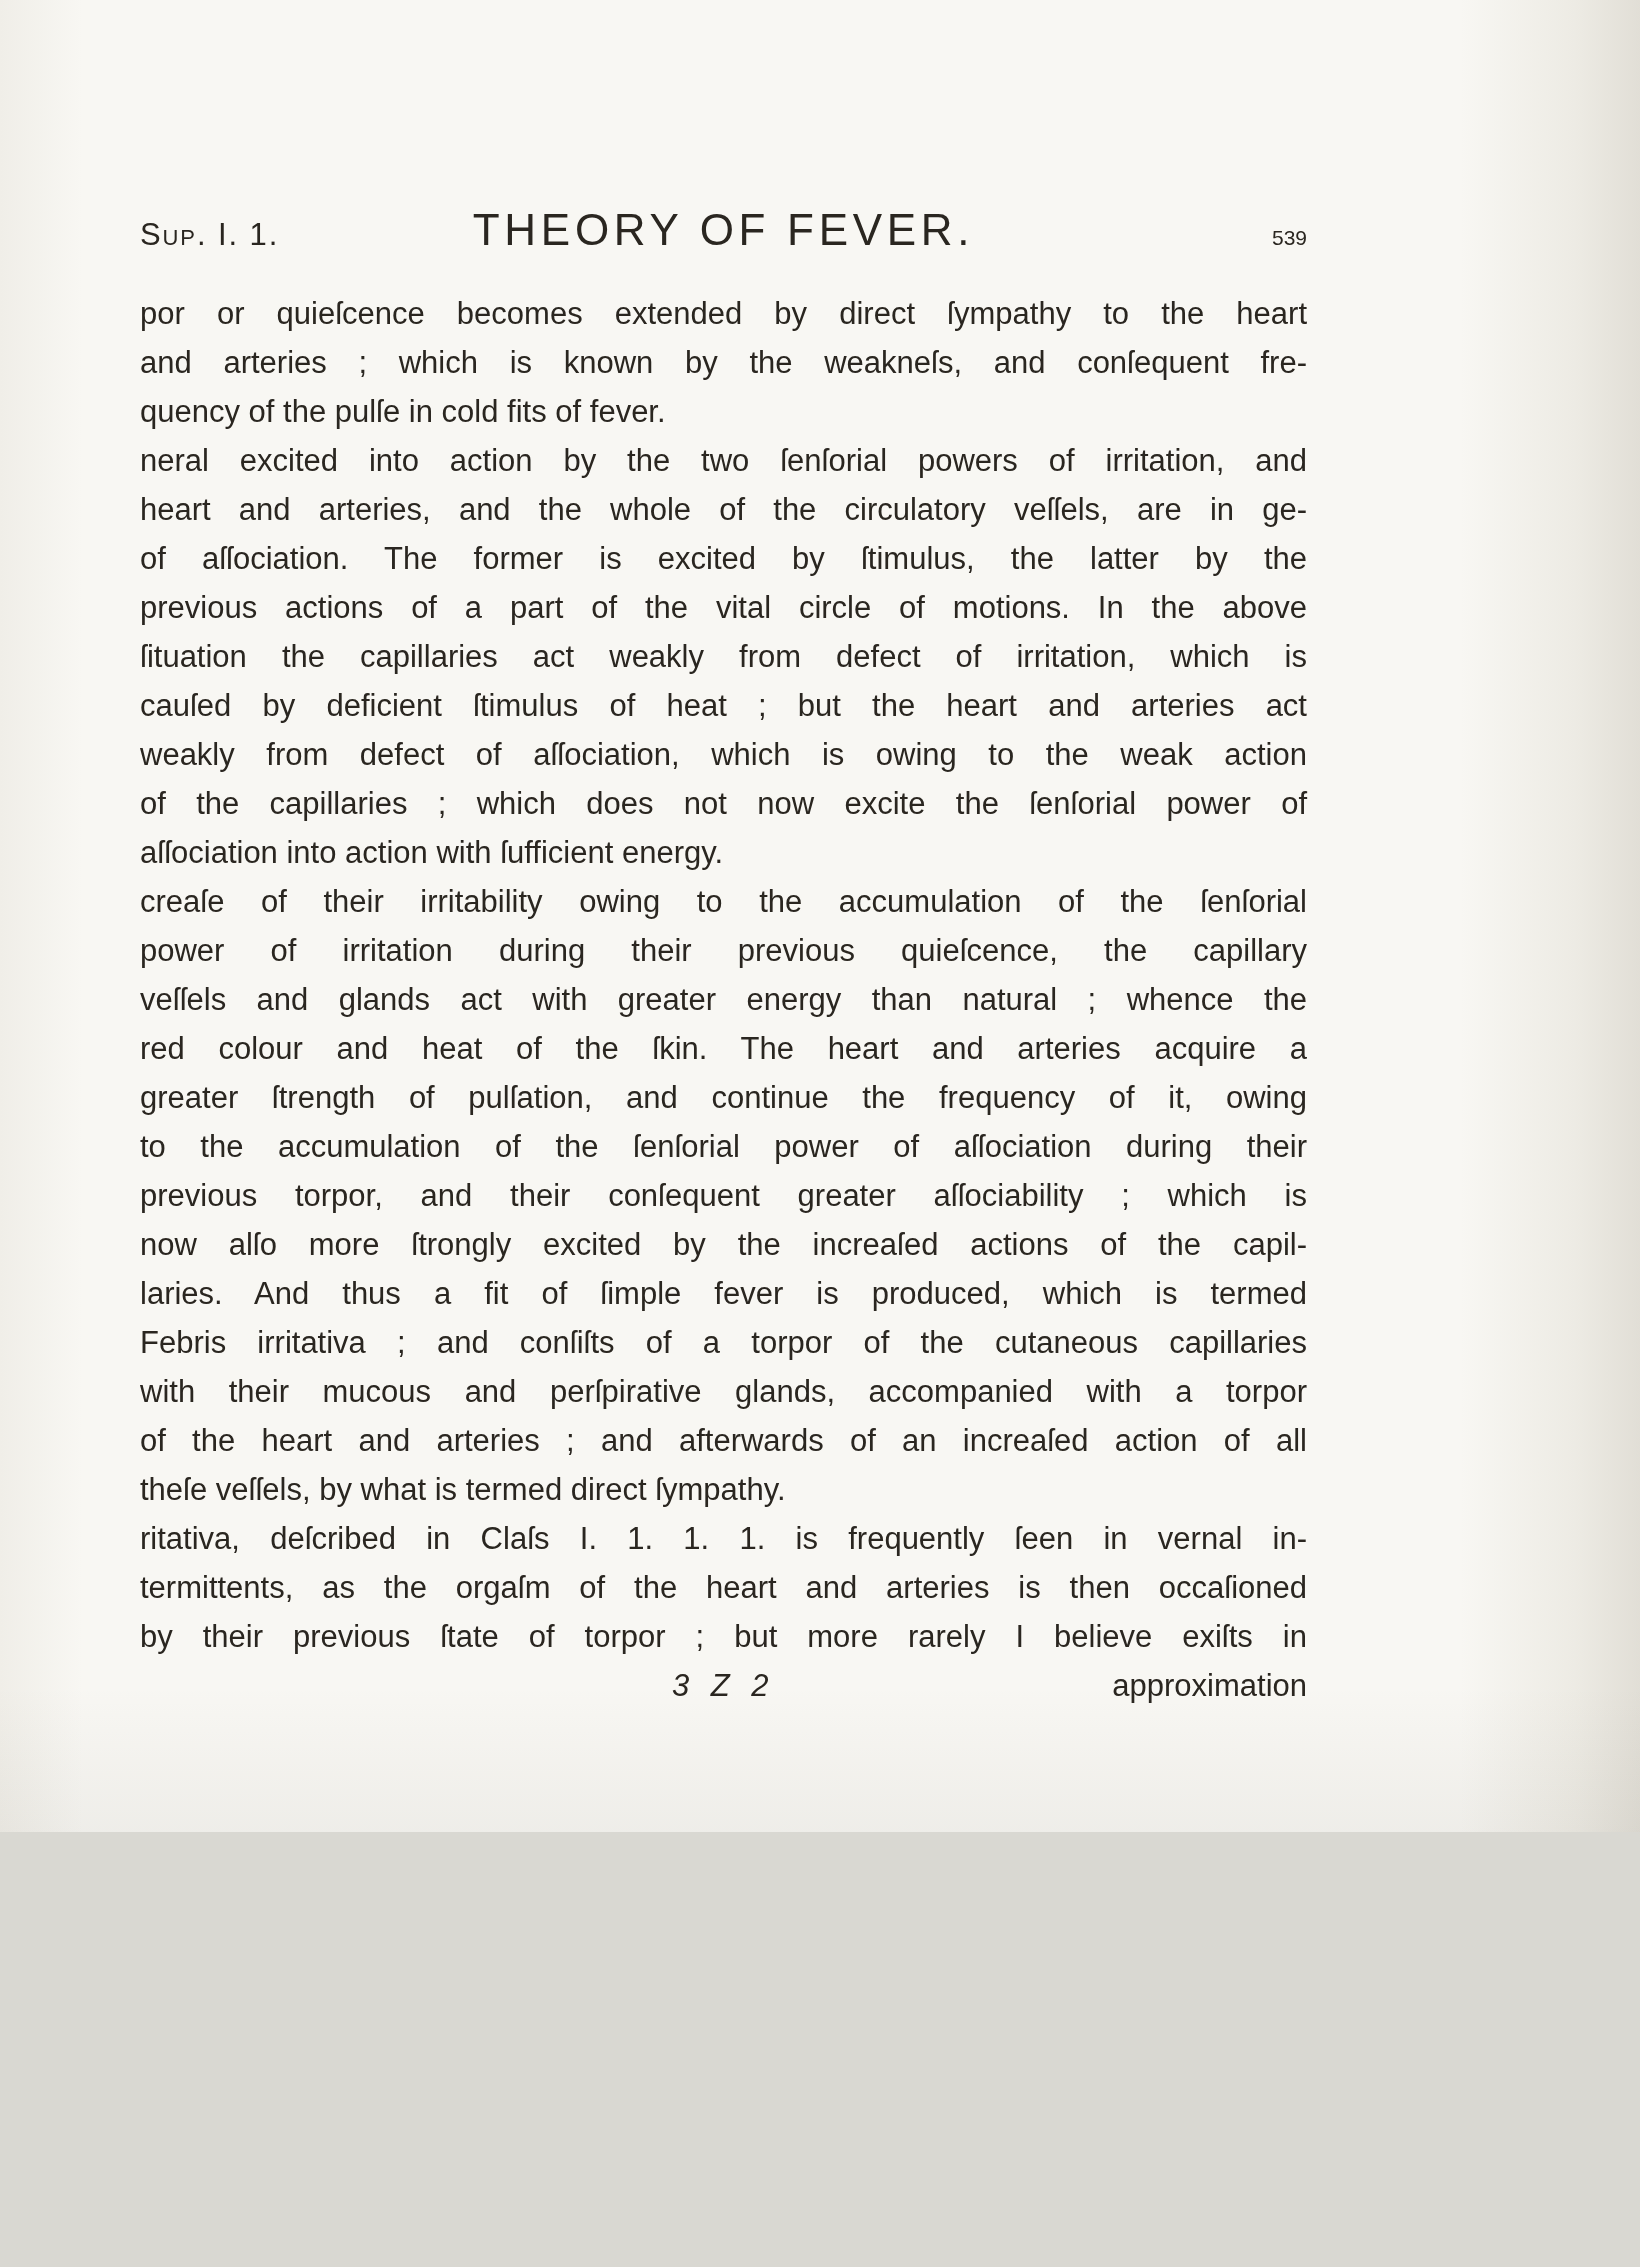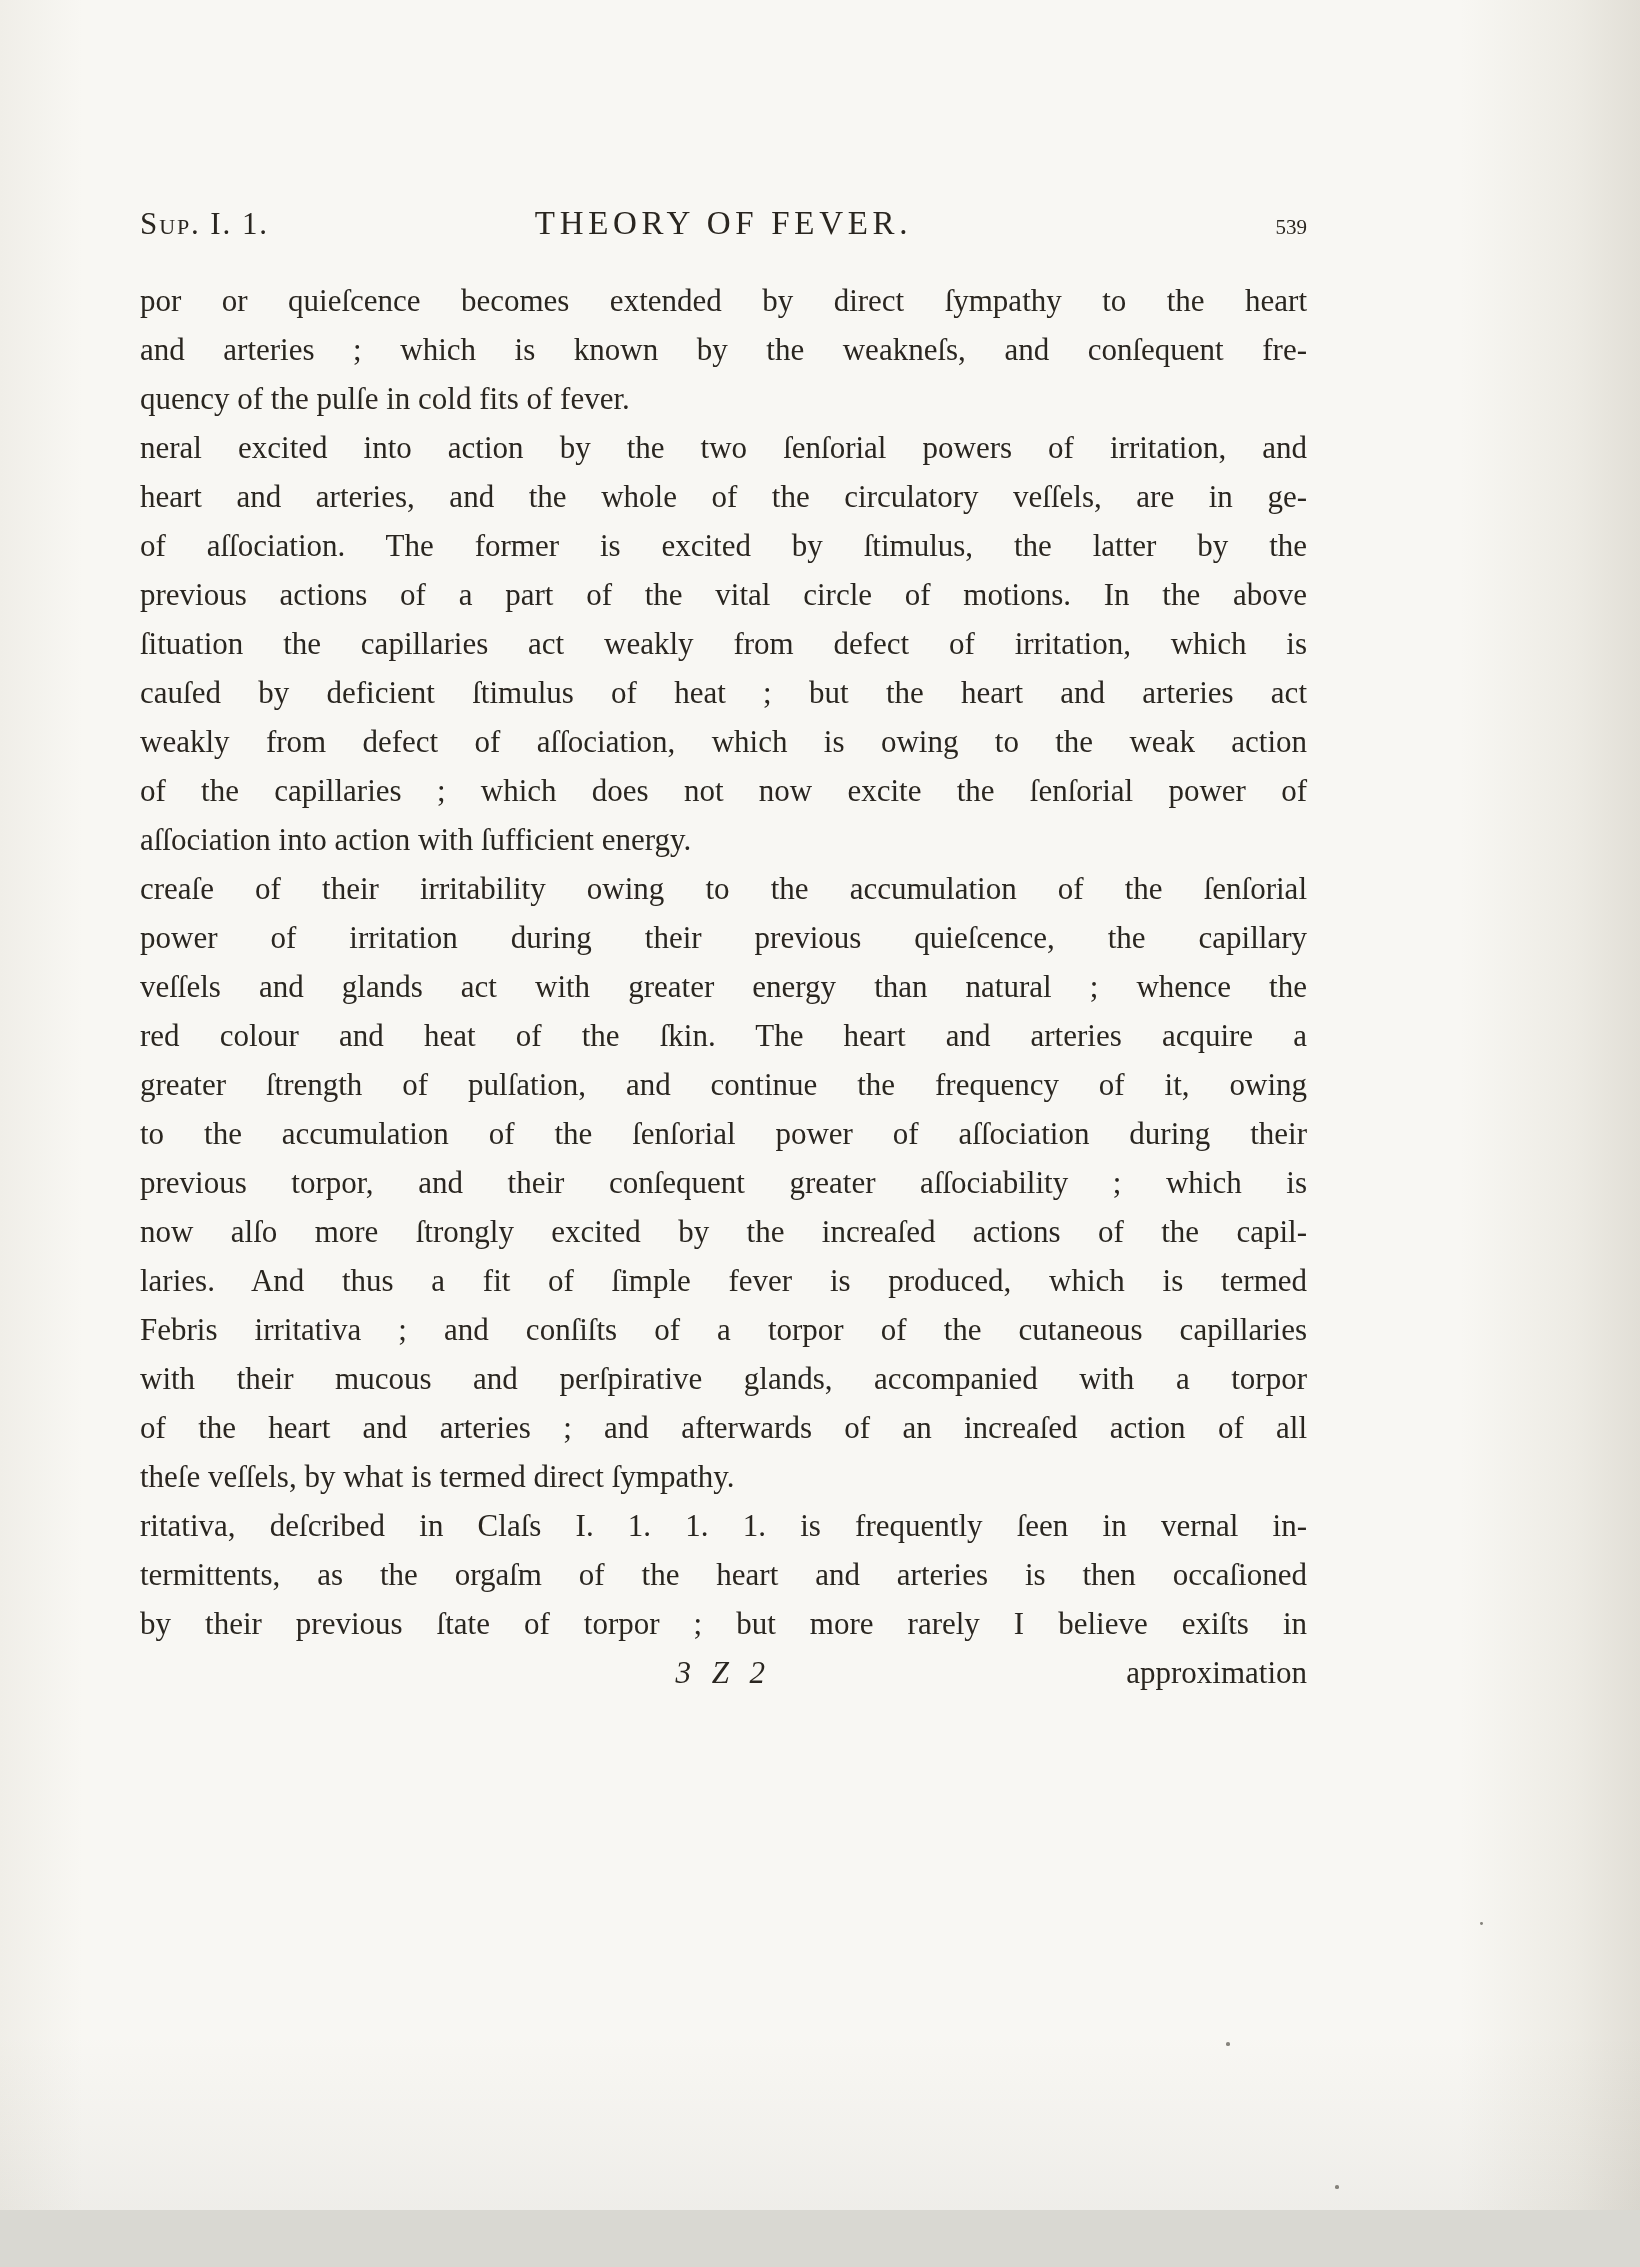--- a/index.html
+++ b/index.html
@@ -1,44 +1,44 @@
 <!DOCTYPE html>
 <html style="font-size:15px"><head>
 <meta charset="utf-8">
 <style>
   * { margin: 0; padding: 0; box-sizing: border-box; }
   html, body { background: #d9d8d2; }
   .page {
     position: relative;
     width: 1641px;
-    height: 2210px;
+    height: 1832px;
     margin: 0 auto;
     background:
       linear-gradient(180deg, rgba(0,0,0,0) 92%, rgba(60,55,45,0.05) 100%),
       linear-gradient(90deg, #f0eee8 0%, #f8f7f3 5%, #f8f7f3 89%, #edebe4 96%, #e1ded6 100%);
-    font-family: Liberation Serif, serif;
+    font-family: Liberation Sans, sans-serif;
     color: #2a2620;
     overflow: hidden;
     padding-left: 31px;
   }
   .content { position: absolute; left: 140px; top: 205px; width: 1167px; }
   .header {
     display: grid;
     grid-template-columns: 1fr auto 1fr;
     align-items: baseline;
     margin-bottom: 34px;
   }
   .header .sig {
     font-variant: small-caps;
     font-size: 31px;
     letter-spacing: 1.9px;
     justify-self: start;
   }
   .header .title {
-    font-size: 33px;
+    font-size: 44px;
     letter-spacing: 4.7px;
     justify-self: center;
   }
   .header .pagenum { font-size: 21px; justify-self: end; }
   .body { font-size: 31px; }
   .paragraph { margin: 0; }
   .line {
     line-height: 49px;
     text-align: justify;
     text-align-last: justify;

